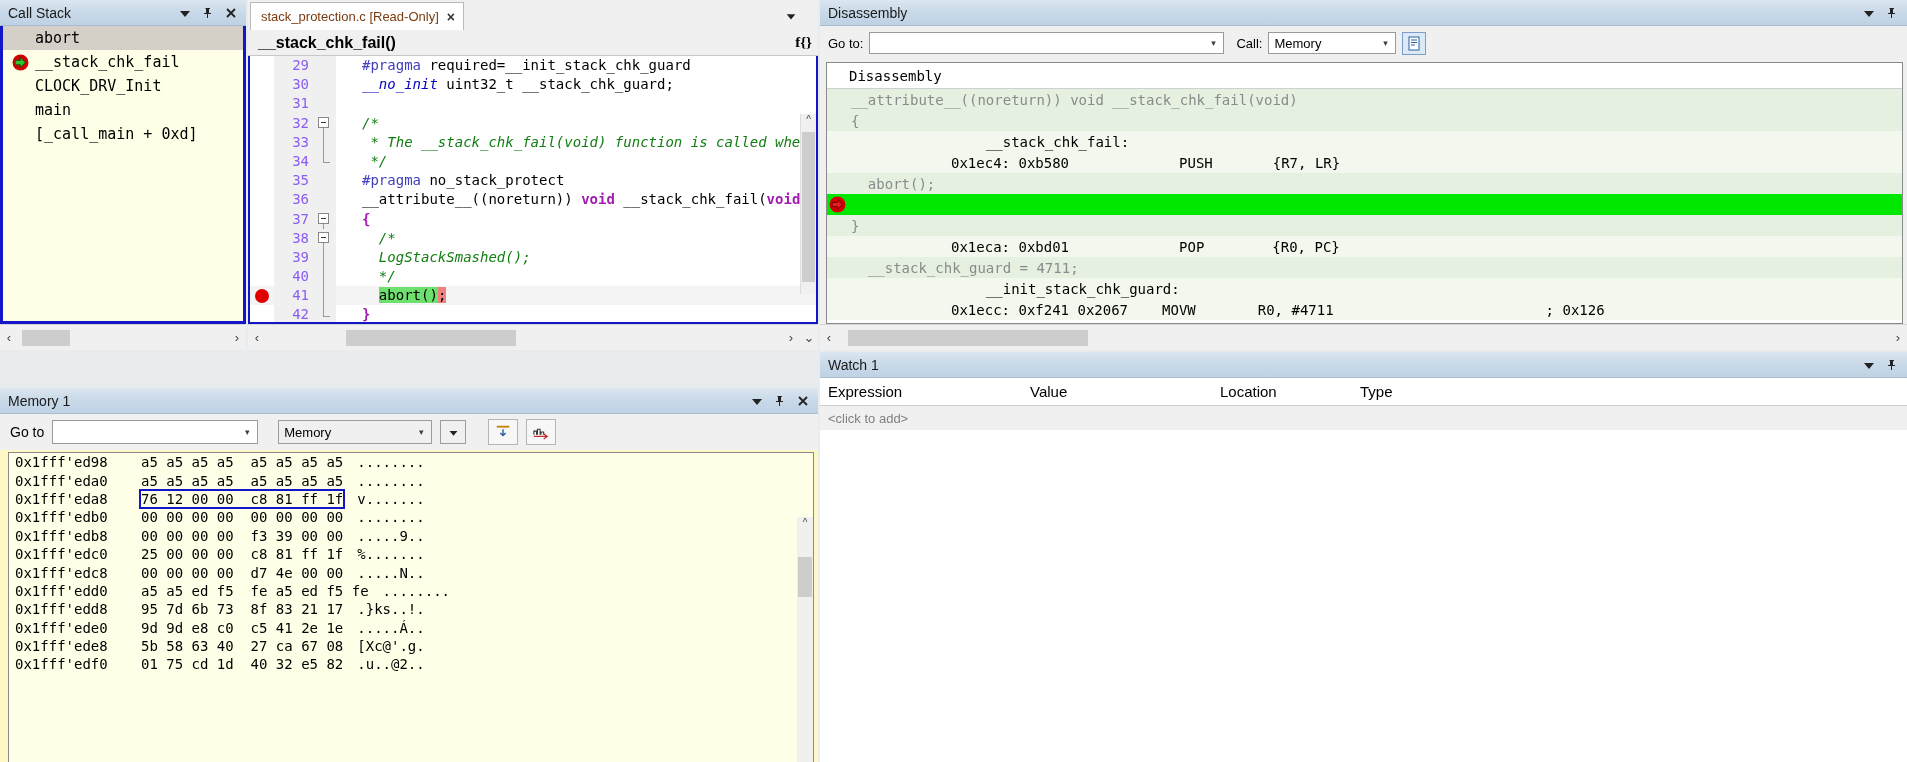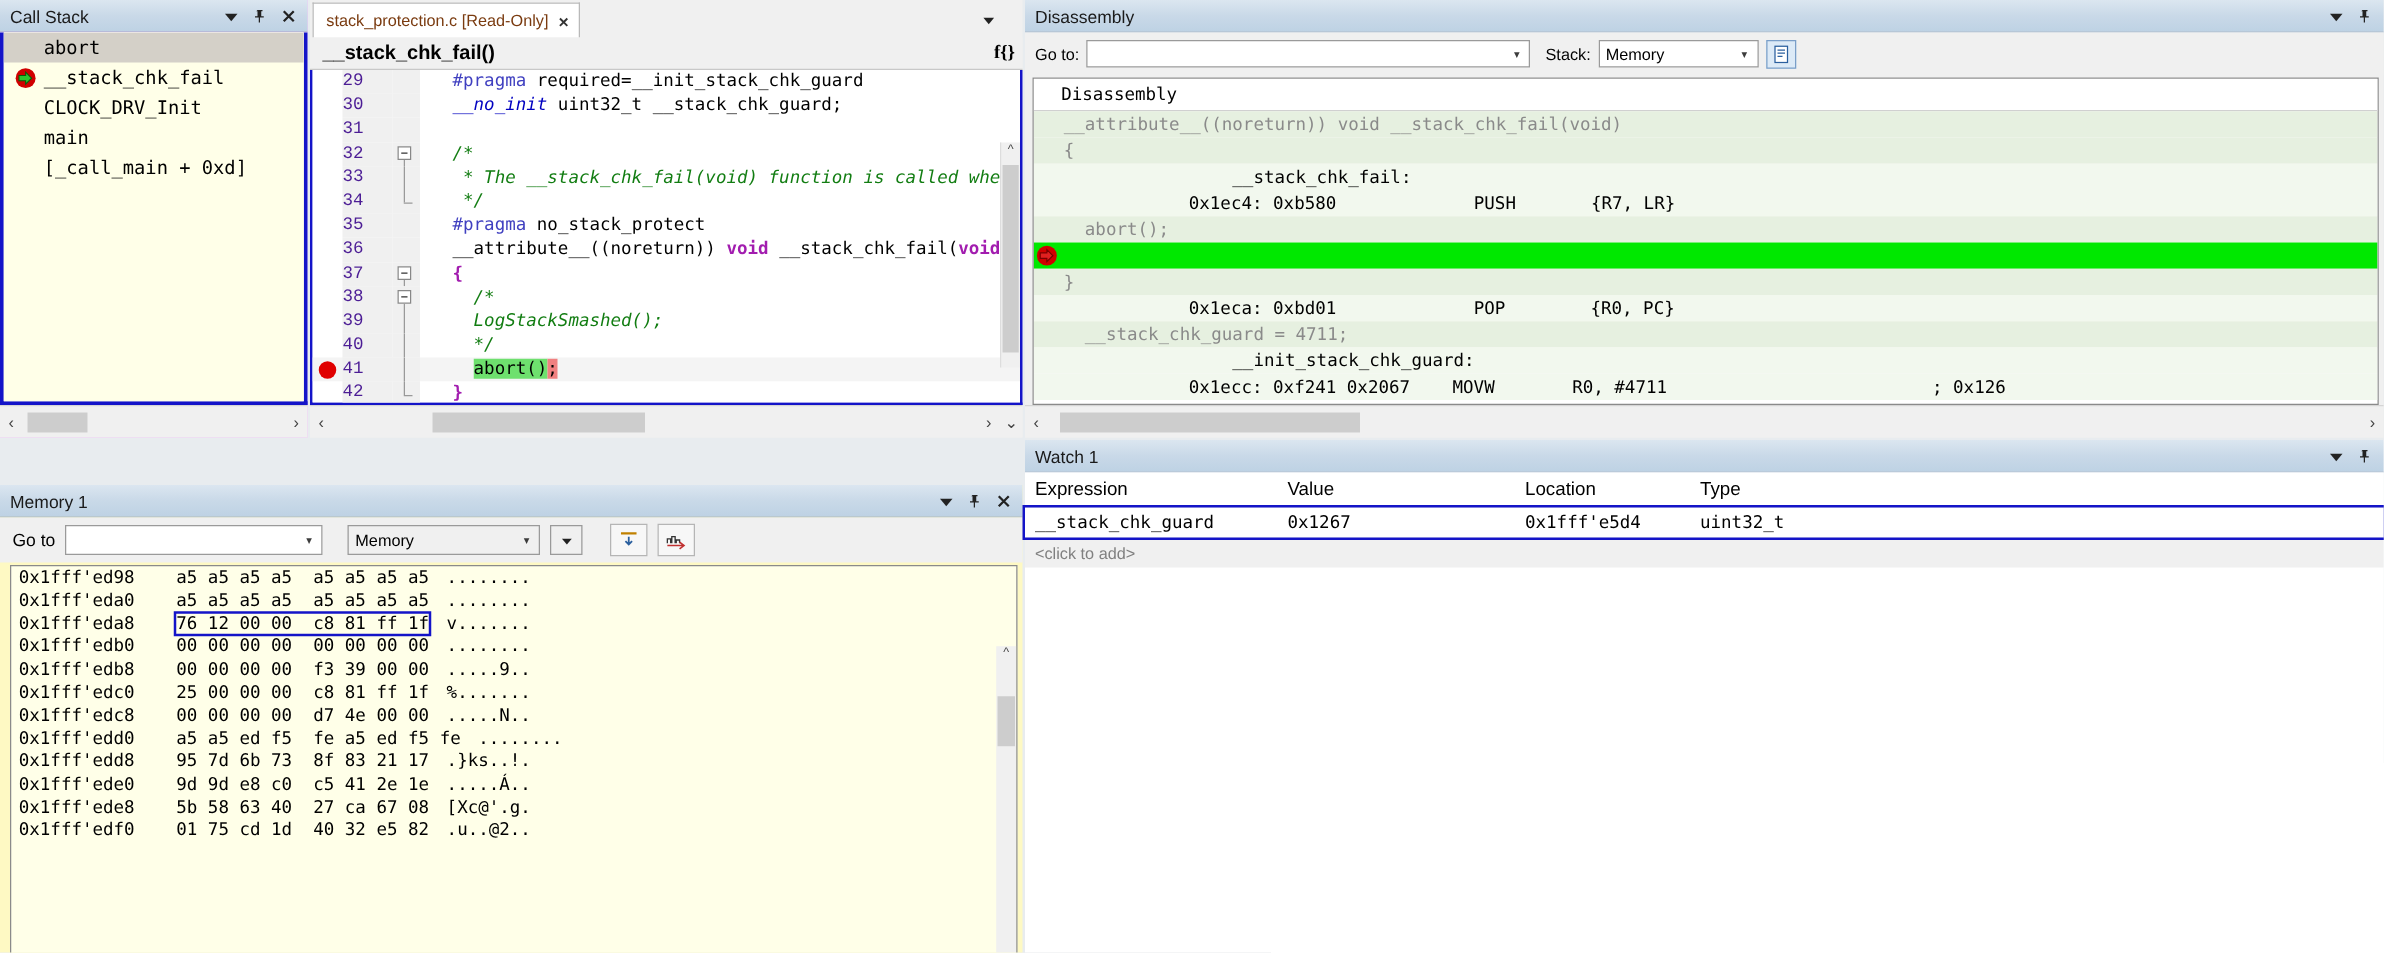--- a/index.html
+++ b/index.html
@@ -89,22 +89,22 @@
   }
   .code {
     position: absolute; inset: 0;
     font-family: "DejaVu Sans Mono", monospace; font-size: 14px;
     line-height: 19.2px; background: #fff;
   }
   .cline { display: flex; height: 19.2px; align-items: center; white-space: pre; }
   .bp { width: 24px; flex: 0 0 24px; display:flex; align-items:center; justify-content:center; }
   .bpdot { width: 14px; height: 14px; border-radius: 50%; background: #e00000; display:block; }
   .lnum {
-    width: 40px; flex: 0 0 40px; text-align: left; padding-right: 5px;
-    color: #4c1d95; background: #f0f0f0; height: 19.2px; line-height: 19.2px; font-family: Liberation Mono, monospace;
+    width: 40px; flex: 0 0 40px; text-align: right; padding-right: 5px;
+    color: #8b5cf6; background: #f0f0f0; height: 19.2px; line-height: 19.2px;
   }
   .fold { width: 22px; flex: 0 0 22px; background:#f0f0f0; height:19.2px; position: relative; }
   .fold .box {
     position: absolute; left: 4px; top: 3px; width: 11px; height: 11px;
     border: 1px solid #888; background: #fff;
   }
   .fold .box:after {
     content:""; position:absolute; left:2px; top:4px; width:5px; height:1px; background:#333;
   }
   .fold .vline { position: absolute; left: 9px; top: 0; bottom: 0; width: 1px; background: #999; }
@@ -321,21 +321,21 @@
             <path d="M5 2 h4 v1 h-1 v4 h2 v1 h-3 v4 h-1 v-4 h-3 v-1 h2 v-4 h-1 z" fill="#222"></path>
           </svg>
       </span>
     </div>
     <div class="dis-toolbar">
       <span class="lbl">Go to:</span>
       <span class="combo" style="width:355px;">
         <span class="val"></span>
         <span class="car">▾</span>
       </span>
-      <span class="lbl" style="margin-left:6px;">Stack:</span>
+      <span class="lbl" style="margin-left:6px;">Call:</span>
       <span class="combo" style="width:128px;">
         <span class="val">Memory</span>
         <span class="car">▾</span>
       </span>
       <span class="tbtn">
         <svg width="14" height="15" viewBox="0 0 14 15">
           <rect x="2" y="1" width="10" height="13" fill="#fff" stroke="#2a5f9e"></rect>
           <path d="M4 4 h6 M4 6.5 h6 M4 9 h4" stroke="#2a5f9e" stroke-width="1"></path>
         </svg>
       </span>
@@ -447,25 +447,19 @@
           </svg>
       </span>
     </div>
     <div class="w-head">
       <span class="wc0" style="font-family:'Liberation Sans',sans-serif;font-size:15px;">Expression</span>
       <span class="wc1" style="font-family:'Liberation Sans',sans-serif;font-size:15px;">Value</span>
       <span class="wc2" style="font-family:'Liberation Sans',sans-serif;font-size:15px;">Location</span>
       <span class="wc3" style="font-family:'Liberation Sans',sans-serif;font-size:15px;">Type</span>
     </div>
     <div class="w-body">
-      <div class="wrow sel">
-        <span class="wc0">__stack_chk_guard</span>
-        <span class="wc1">0x1267</span>
-        <span class="wc2">0x1fff'e5d4</span>
-        <span class="wc3">uint32_t</span>
-      </div>
       <div class="wrow add">
         <span class="wc0">&lt;click to add&gt;</span>
       </div>
     </div>
   </div>
 
 </div>
 
 </body></html>

